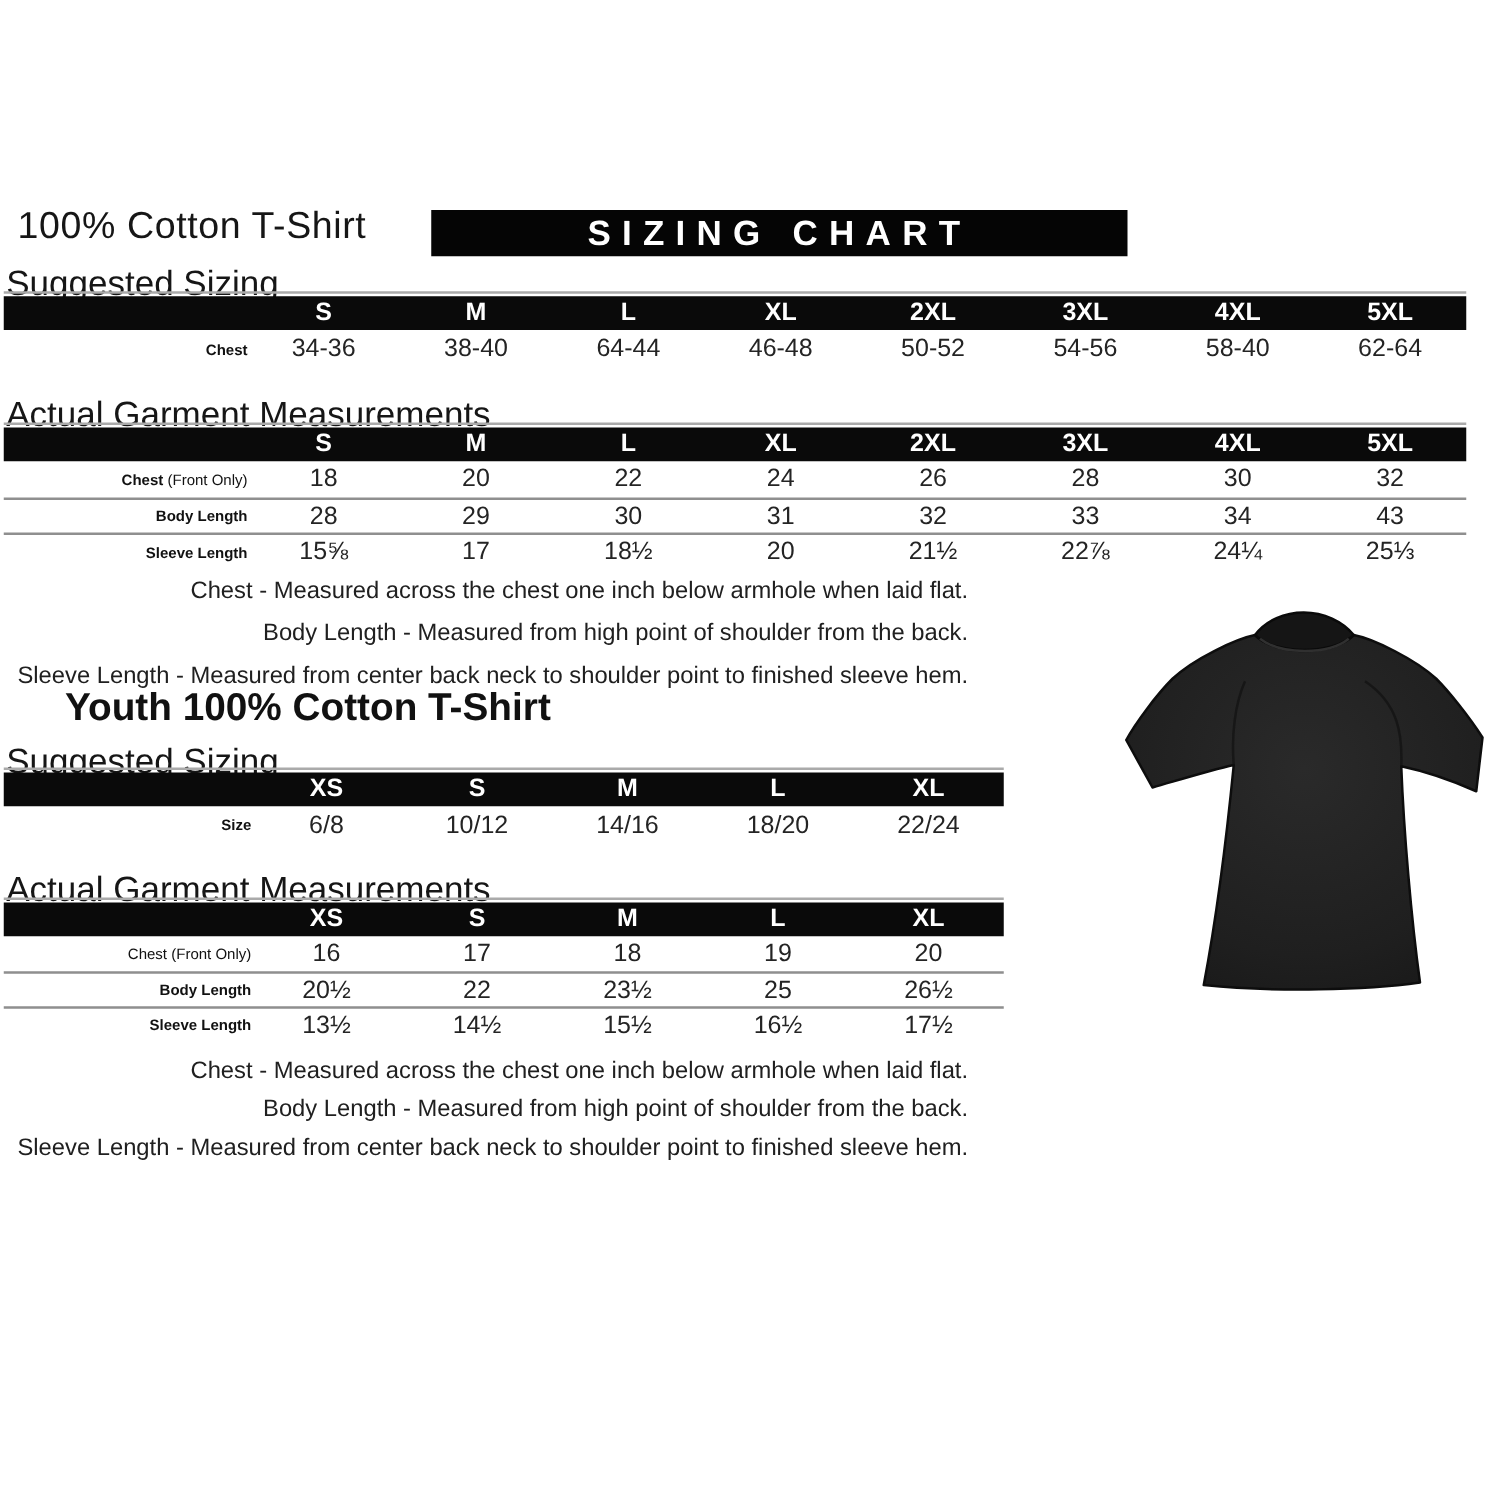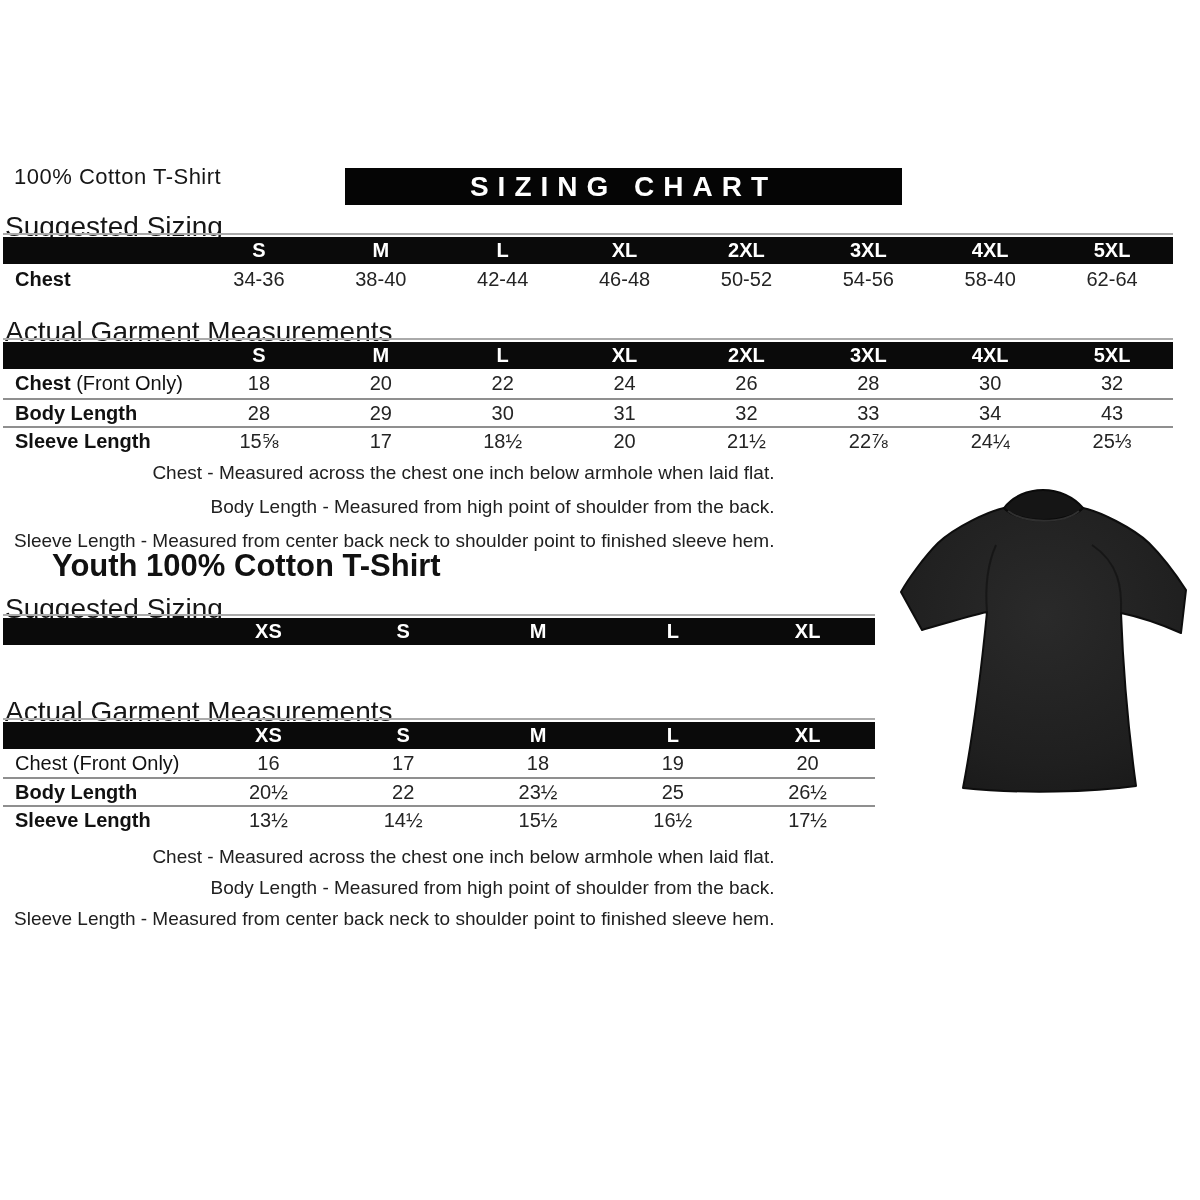--- a/index.html
+++ b/index.html
@@ -4,37 +4,37 @@
 <style>
   * { margin:0; padding:0; box-sizing:border-box; }
   html,body { background:#ffffff; }
   body {
     width:1200px; height:1200px; position:relative;
     font-family:"Liberation Sans", sans-serif;
     color:#1c1c1c; overflow:hidden;
   }
   .abs { position:absolute; }
 
-  .page-title { left:14px; top:164px; font-size:22px; font-weight:400; letter-spacing:0.5px; color:#161616; }
+  .page-title { left:14px; top:164px; font-size:30px; font-weight:400; letter-spacing:0.5px; color:#161616; }
   .banner {
     left:345px; top:168px; width:557px; height:37px; background:#050505;
     display:flex; align-items:center; justify-content:center;
   }
   .banner span { color:#ffffff; font-weight:bold; font-size:28px; letter-spacing:9px; }
 
   .sec-label { font-size:28px; color:#161616; }
 
   .tbl { position:absolute; border-top:2px solid #aaaaaa; padding-top:2px; }
   .grid-adult { display:grid; grid-template-columns:195px repeat(8,1fr); width:1170px; }
-  .grid-youth { display:grid; grid-template-columns:198px repeat(5,1fr); width:872px; }
+  .grid-youth { display:grid; grid-template-columns:198px repeat(5,1fr); width:800px; }
   .thead { background:#0a0a0a; height:27px; align-items:center; }
   .thead .c { color:#ffffff; font-weight:bold; font-size:20px; }
   .trow { align-items:center; }
   .c { text-align:center; font-size:20px; color:#242424; }
-  .lbl { padding-left:12px; font-size:20px; color:#111; }
+  .lbl { padding-left:12px; font-size:12px; color:#111;text-align:right; }
   .b { font-weight:bold; }
   .suffix { font-weight:400; }
   .sep { border-top:2px solid #8f8f8f; }
 
   .notes { left:14px; font-size:19px; color:#202020; }
   .notes div { height:34px;text-align:right; }
   .notes2 div { height:31px; }
 
   .youth-title { left:4px; top:548px; font-size:31px; font-weight:bold; color:#111;margin-left:48px; }
 
@@ -60,21 +60,21 @@
     <div class="c">XL</div>
     <div class="c">2XL</div>
     <div class="c">3XL</div>
     <div class="c">4XL</div>
     <div class="c">5XL</div>
   </div>
   <div class="grid-adult trow" style="height:31px;">
     <div class="lbl b">Chest</div>
     <div class="c">34-36</div>
     <div class="c">38-40</div>
-    <div class="c">42-44</div>
+    <div class="c">64-44</div>
     <div class="c">46-48</div>
     <div class="c">50-52</div>
     <div class="c">54-56</div>
     <div class="c">58-40</div>
     <div class="c">62-64</div>
   </div>
 </div>
 
 <div class="abs sec-label" style="left:5px; top:316px;">Actual Garment Measurements</div>
 
@@ -140,20 +140,28 @@
 
 <div class="tbl" style="left:3px; top:614px;">
   <div class="grid-youth thead">
     <div class="lbl"></div>
     <div class="c">XS</div>
     <div class="c">S</div>
     <div class="c">M</div>
     <div class="c">L</div>
     <div class="c">XL</div>
   </div>
+  <div class="grid-youth trow" style="height:30px;">
+    <div class="lbl b">Size</div>
+    <div class="c">6/8</div>
+    <div class="c">10/12</div>
+    <div class="c">14/16</div>
+    <div class="c">18/20</div>
+    <div class="c">22/24</div>
+  </div>
 </div>
 
 <div class="abs sec-label" style="left:5px; top:696px;">Actual Garment Measurements</div>
 
 <div class="tbl" style="left:3px; top:718px;">
   <div class="grid-youth thead">
     <div class="lbl"></div>
     <div class="c">XS</div>
     <div class="c">S</div>
     <div class="c">M</div>

